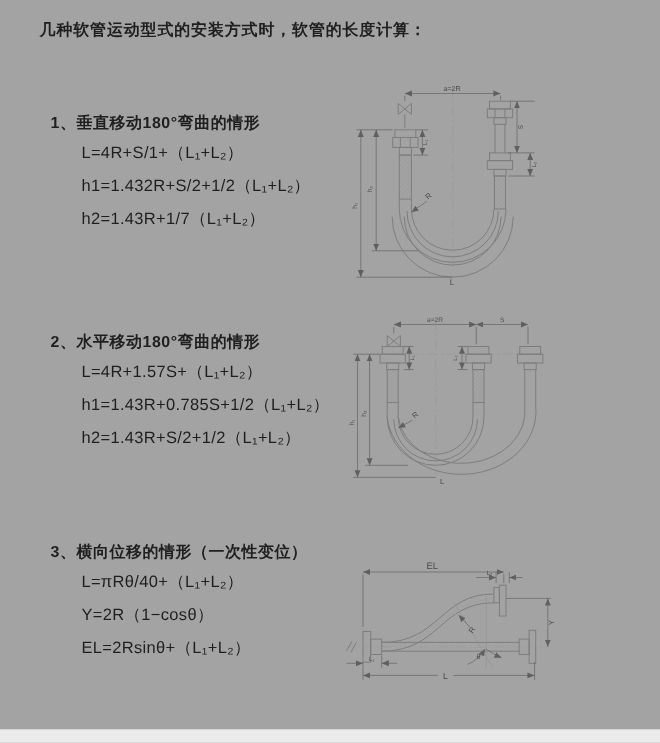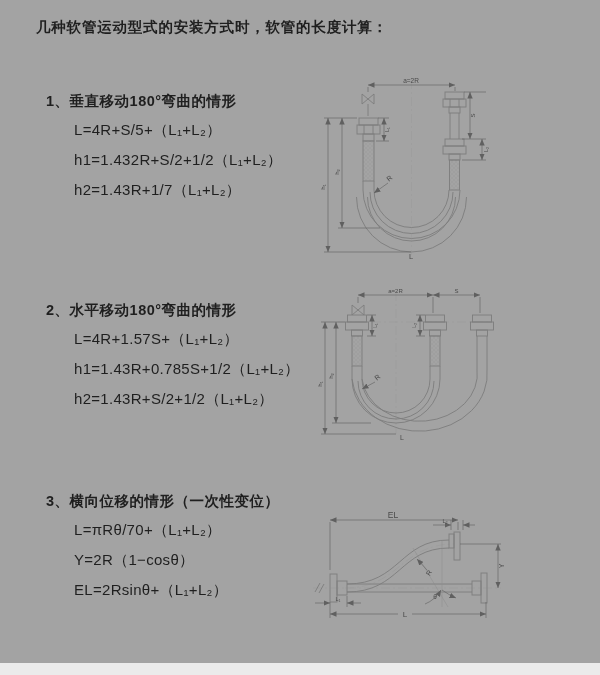--- a/index.html
+++ b/index.html
@@ -2,21 +2,21 @@
 <html><head>
 <meta charset="utf-8">
 <style>
   html,body{margin:0;padding:0;background:#fff;}
   .page{position:relative;width:600px;height:675px;background:#a3a3a3;overflow:hidden;
         font-family:"Liberation Sans","DejaVu Sans",sans-serif;color:#1f1f1f;}
   .title{position:absolute;left:36px;top:18px;font-size:14.5px;font-weight:700;letter-spacing:0.8px;}
   .sec{position:absolute;left:46px;}
   .sec .heading{font-size:14.5px;font-weight:700;letter-spacing:0.5px;margin-bottom:4px;}
   .sec .formula{margin-left:28px;font-size:15px;line-height:30px;white-space:nowrap;letter-spacing:0.3px;}
-  .sec1{top:92px;}
+  .sec1{top:102px;}
   .sec2{top:301px;}
   .sec3{top:492px;}
   .diag{position:absolute;}
   .d1{left:318px;top:72px;}
   .d2{left:316px;top:284px;}
   .d3{left:305px;top:510px;}
   svg text{font-family:"Liberation Sans","DejaVu Sans",sans-serif;fill:#4a4a4a;}
   svg .mid{text-anchor:middle;}
   .geo{stroke:#7d7d7d;stroke-width:0.9;fill:none;}
   .dim{stroke:#606060;stroke-width:0.6;fill:none;}
@@ -25,35 +25,35 @@
 </style>
 </head>
 <body>
 
 <div class="page">
 
   <div class="title">几种软管运动型式的安装方式时，软管的长度计算：</div>
 
   <section class="sec sec1">
     <div class="heading">1、垂直移动180°弯曲的情形</div>
-    <div class="formula">L=4R+S/5+（L₁+L₂）</div>
+    <div class="formula">L=4R+S/1+（L₁+L₂）</div>
     <div class="formula">h1=1.432R+S/2+1/2（L₁+L₂）</div>
     <div class="formula">h2=1.43R+1/7（L₁+L₂）</div>
   </section>
 
   <section class="sec sec2">
     <div class="heading">2、水平移动180°弯曲的情形</div>
     <div class="formula">L=4R+1.57S+（L₁+L₂）</div>
     <div class="formula">h1=1.43R+0.785S+1/2（L₁+L₂）</div>
     <div class="formula">h2=1.43R+S/2+1/2（L₁+L₂）</div>
   </section>
 
   <section class="sec sec3">
     <div class="heading">3、横向位移的情形（一次性变位）</div>
-    <div class="formula">L=πRθ/70+（L₁+L₂）</div>
+    <div class="formula">L=πRθ/40+（L₁+L₂）</div>
     <div class="formula">Y=2R（1−cosθ）</div>
     <div class="formula">EL=2Rsinθ+（L₁+L₂）</div>
   </section>
 
   <svg class="diag d1" width="175" height="190" viewBox="0 0 175 190">
     <defs>
       <marker id="m1" markerWidth="7" markerHeight="6" refX="6.5" refY="3" orient="auto-start-reverse" markerUnits="userSpaceOnUse">
         <path d="M0,0.3 L6.5,3 L0,5.7 z" fill="#606060"></path>
       </marker>
       <pattern id="h1p" width="4" height="4" patternUnits="userSpaceOnUse">

